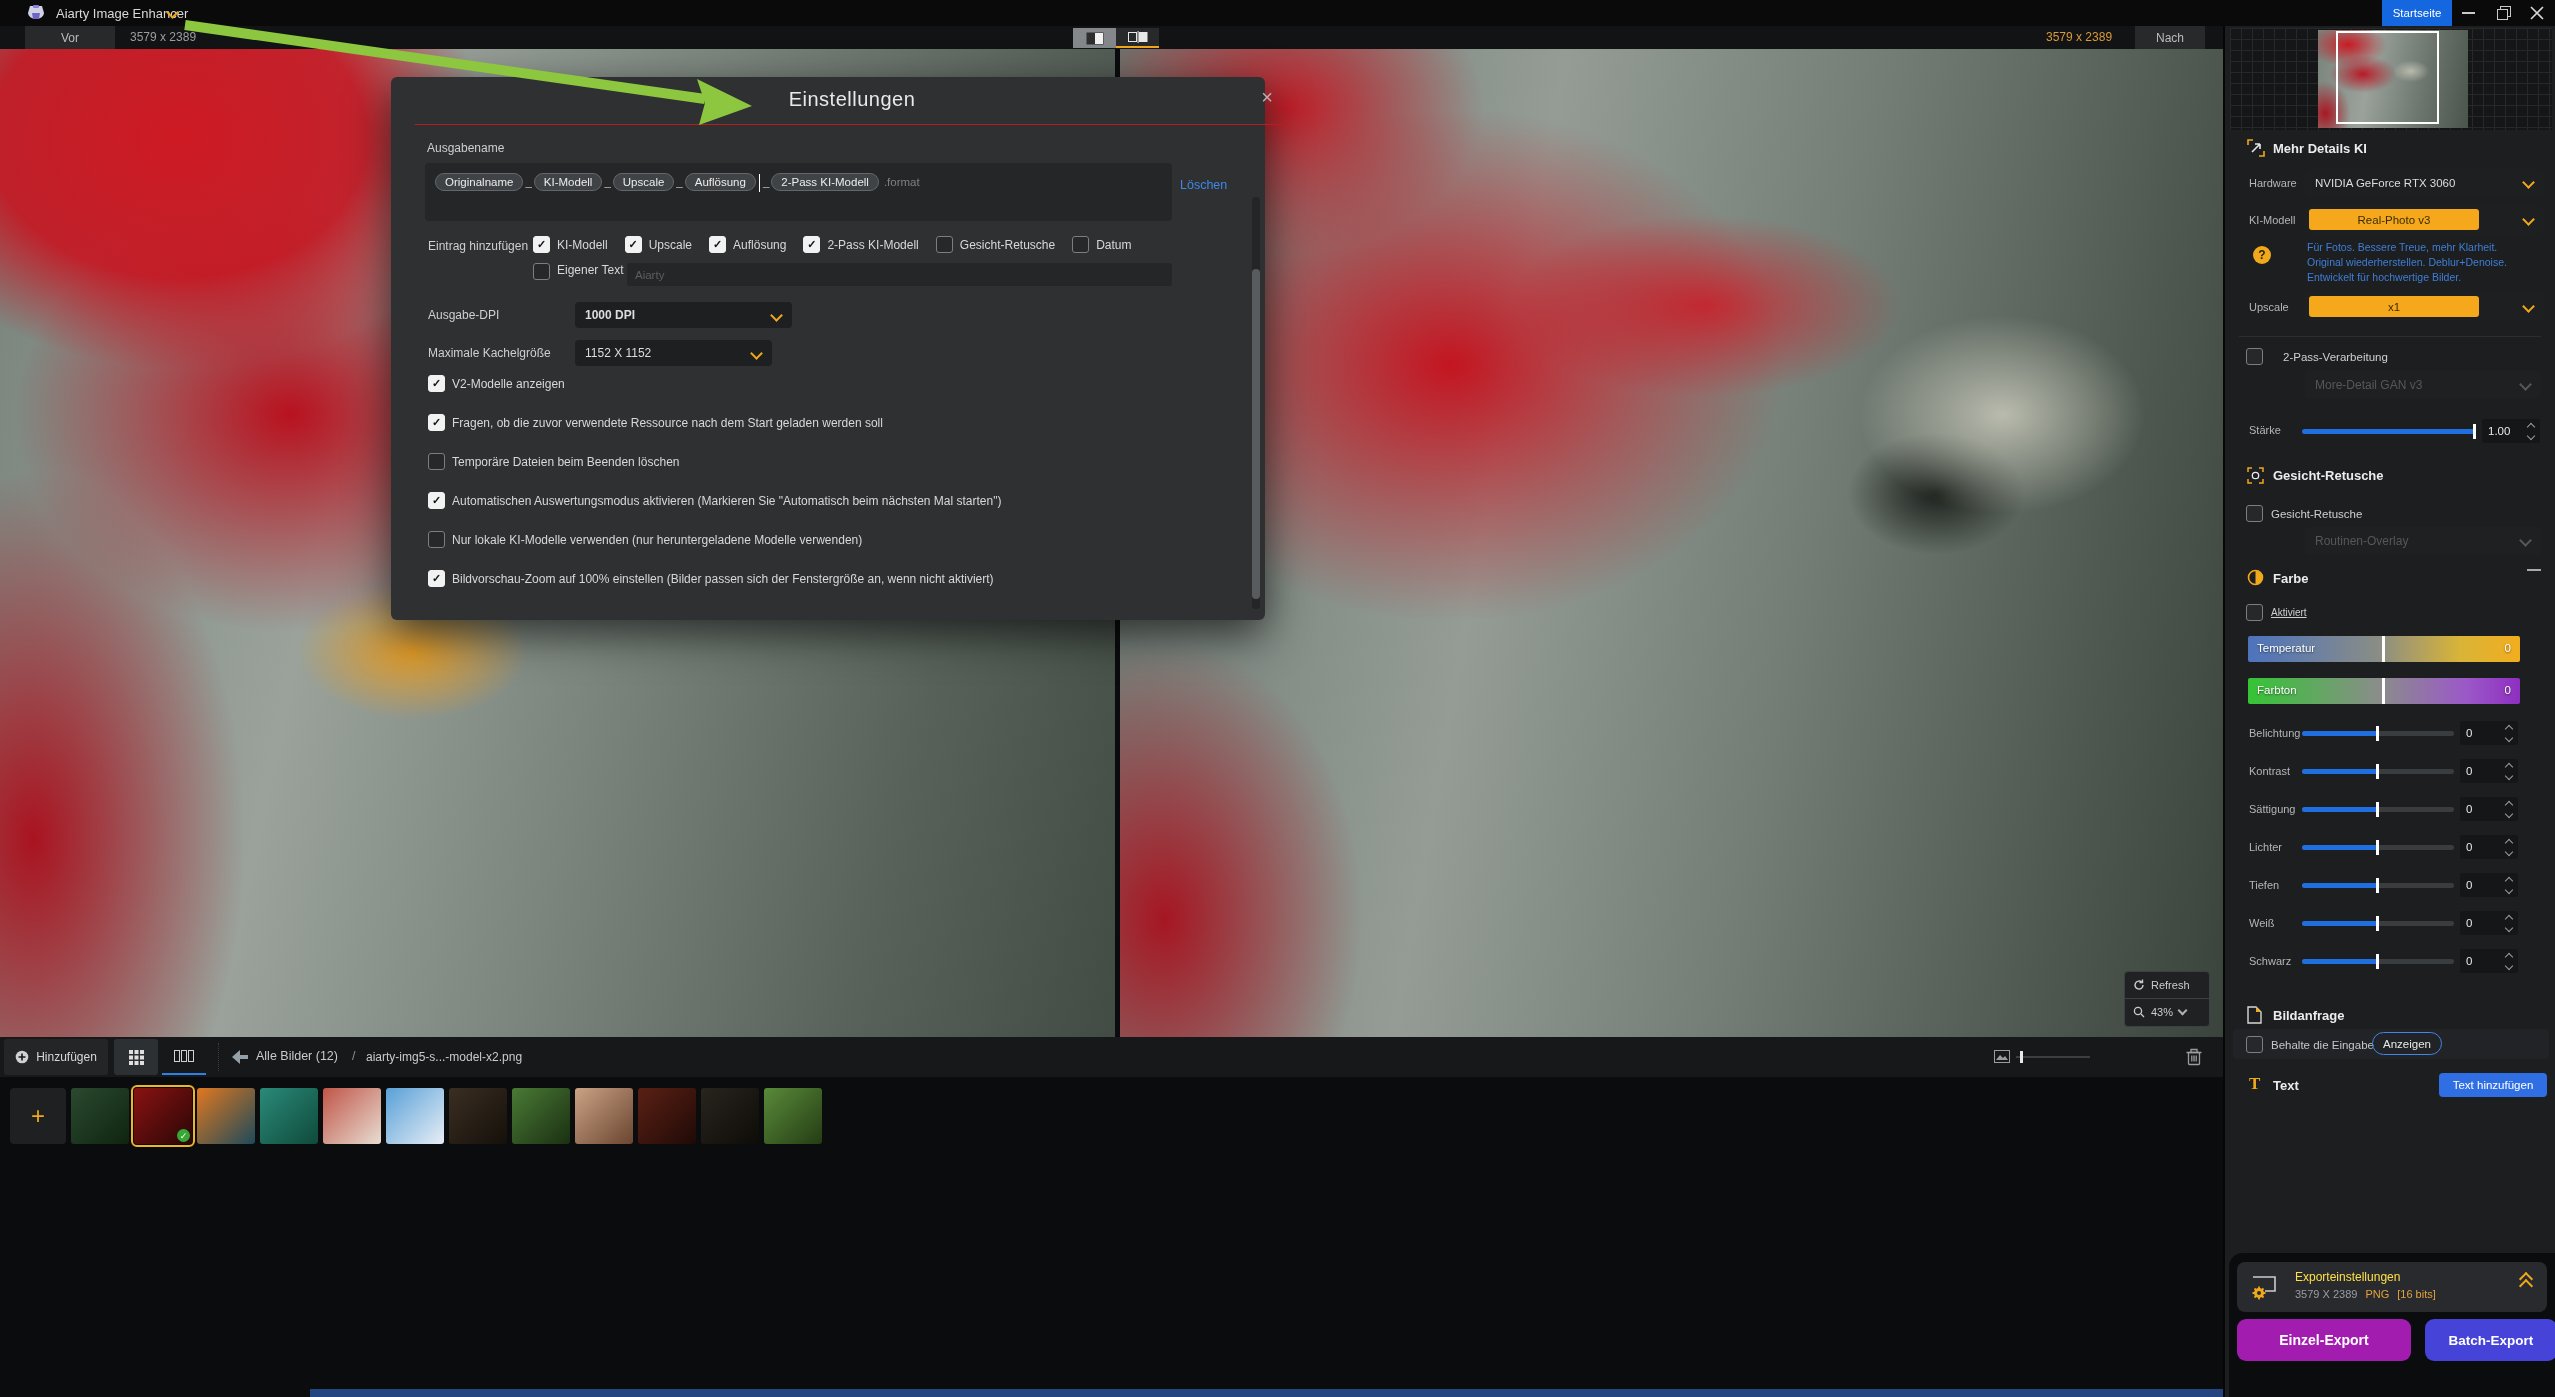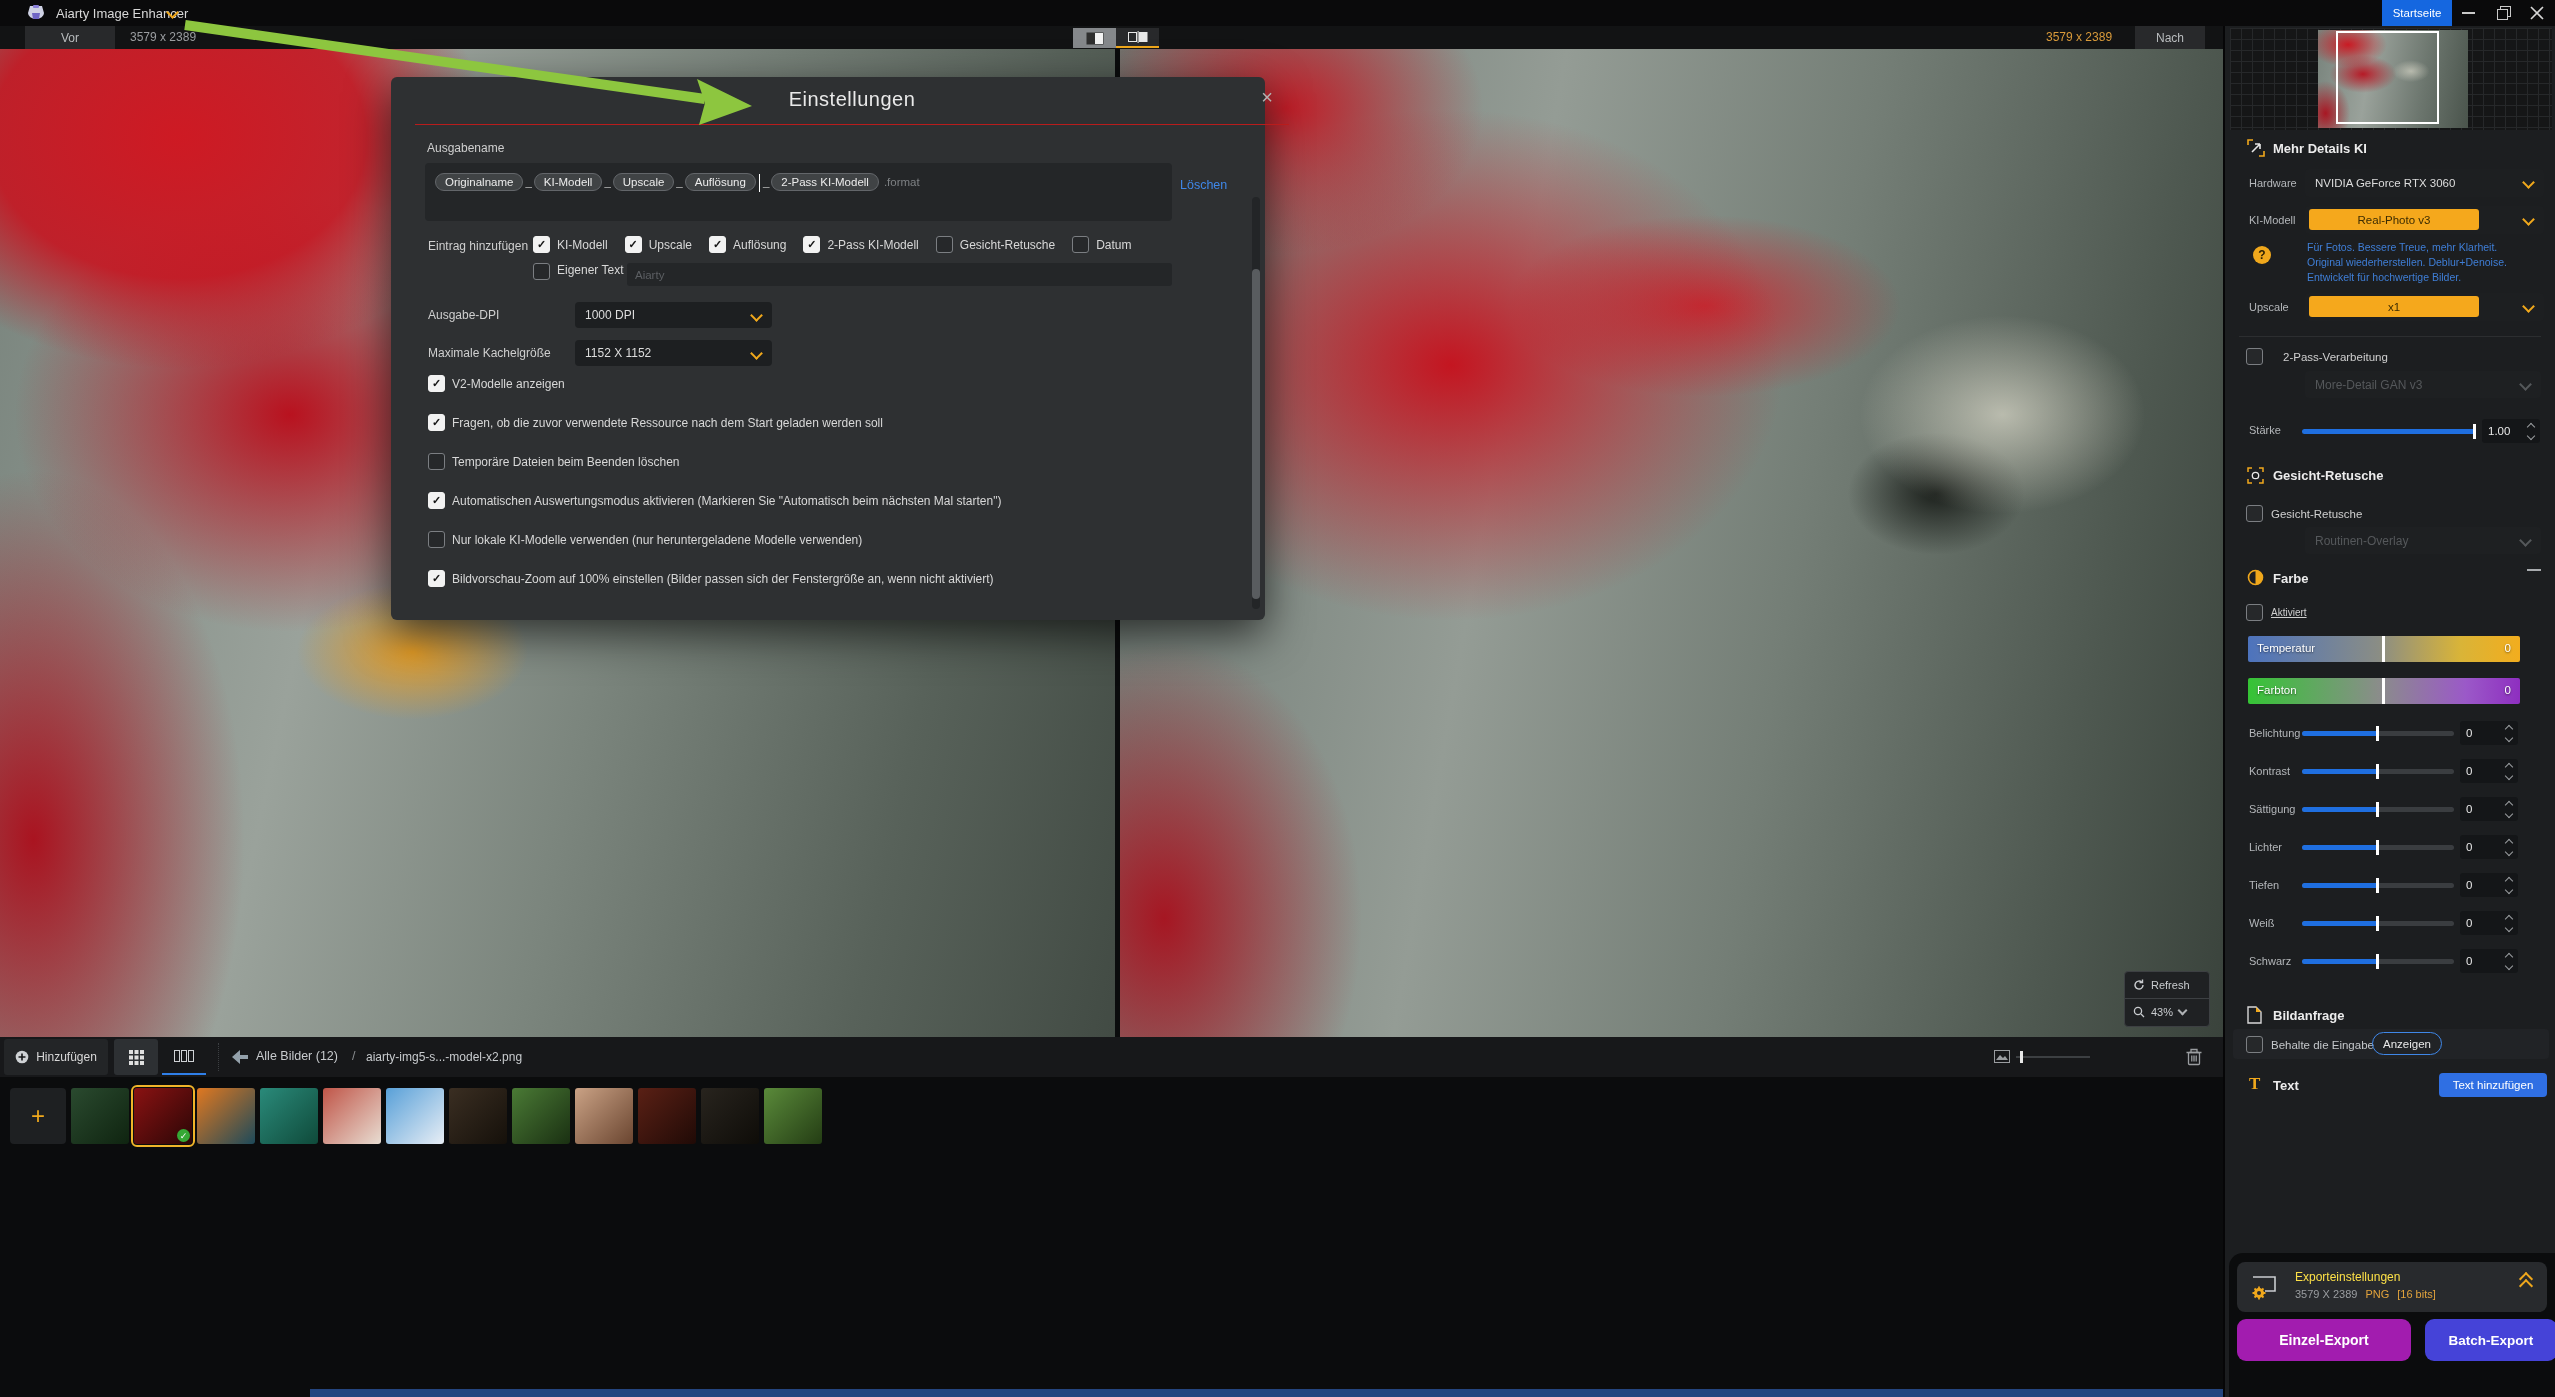--- a/index.html
+++ b/index.html
@@ -247,21 +247,21 @@
         </span>
       </div>
 
     <div class="abs" style="left:142px;top:186px;display:flex;gap:7px;">
       <span class="cb"></span>
       <span class="cb-label">Eigener Text</span>
     </div>
     <input class="txtinput" style="left: 236px; top: 186px; width: 545px; height: 23px;" placeholder="Aiarty">
 
     <span class="dlg-label abs" style="left:37px;top:231px;">Ausgabe-DPI</span>
-    <div class="select" style="left:184px;top:225px;width:197px;height:26px;">
+    <div class="select" style="left:184px;top:225px;width:217px;height:26px;font-weight:bold;">
       <span>1000 DPI</span>
       <span class="chv"></span>
     </div>
 
     <span class="dlg-label abs" style="left:37px;top:269px;">Maximale Kachelgröße</span>
     <div class="select" style="left:184px;top:263px;width:197px;height:26px;">
       <span>1152 X 1152</span>
       <span class="chv"></span>
     </div>
 

